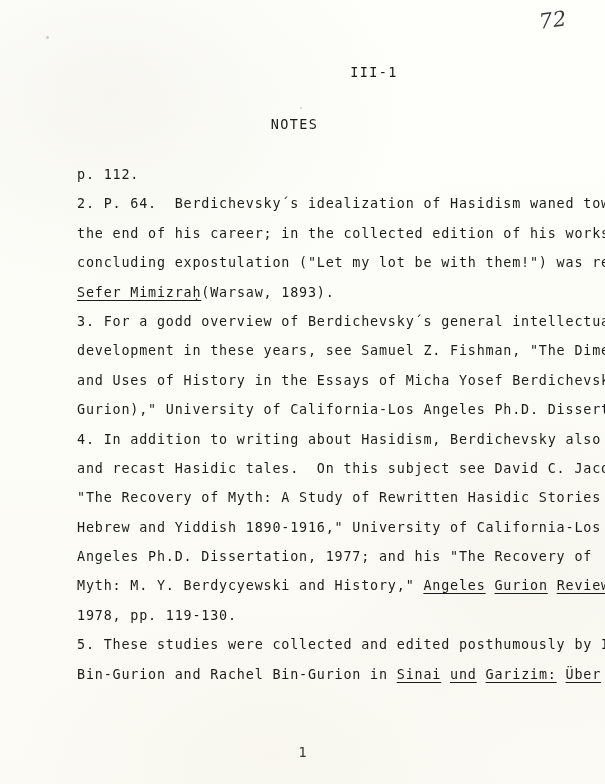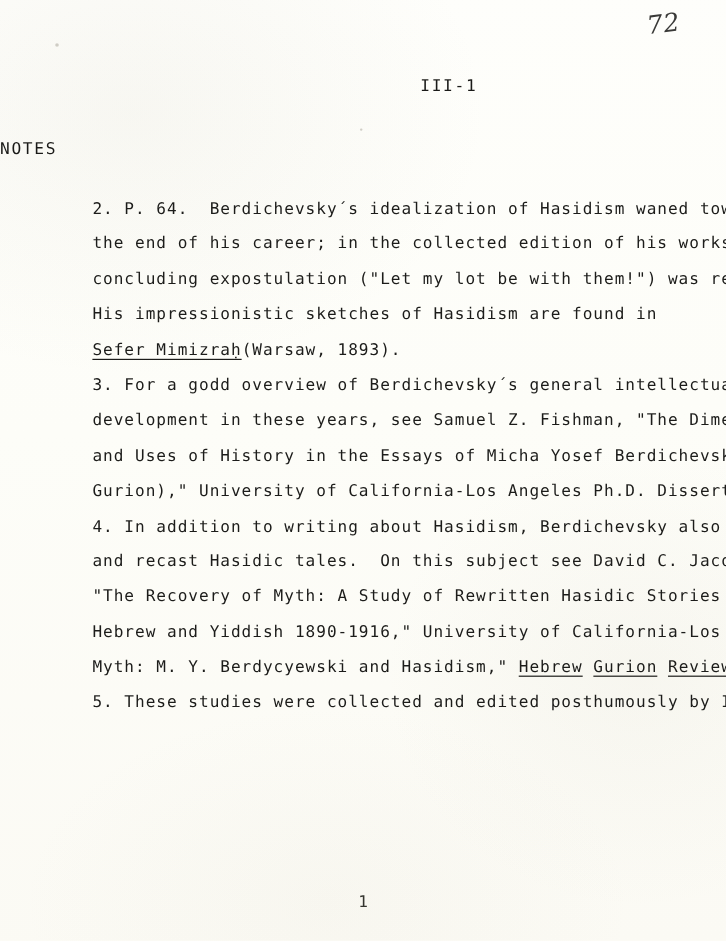--- a/index.html
+++ b/index.html
@@ -68,21 +68,21 @@
     padding-left: 160px;
     font-size: 13.5px;
     letter-spacing: 1.4px;
   }
 
   .notes-title {
     position: absolute;
     top: 116px;
     left: 0;
     right: 0;
-    text-align: left;
+    text-align: center;
     padding-right: 16px;
     font-size: 13.5px;
     letter-spacing: 1.4px;
   }
 
   .body-block {
     position: absolute;
     top: 160px;
     left: 77px;
     right: 28px;
@@ -124,33 +124,36 @@
   <div class="scan-fleck fleck-a"></div>
   <div class="scan-fleck fleck-b"></div>
 
   <div class="folio-handwritten">72</div>
 
   <div class="chapter-header">III-1</div>
 
   <div class="notes-title">NOTES</div>
 
   <div class="body-block" id="notes-body">
+      <div class="tline"><span>p. 112.</span></div>
       <div class="tline"><span>2. P. 64.  Berdichevsky´s idealization of Hasidism waned toward</span></div>
       <div class="tline"><span>the end of his career; in the collected edition of his works this</span></div>
       <div class="tline"><span>concluding expostulation ("Let my lot be with them!") was removed.</span></div>
-      <div class="tline"><span>His impressionistic sketches of Hasidism are found in</span></div>
       <div class="tline"><span class="u">Sefer Mimizraḥ</span><span>(Warsaw, 1893).</span></div>
       <div class="tline"><span>3. For a godd overview of Berdichevsky´s general intellectual</span></div>
       <div class="tline"><span>development in these years, see Samuel Z. Fishman, "The Dimensions</span></div>
       <div class="tline"><span>and Uses of History in the Essays of Micha Yosef Berdichevsky (Bin</span></div>
       <div class="tline"><span>Gurion)," University of California-Los Angeles Ph.D. Dissertation,</span></div>
       <div class="tline"><span>4. In addition to writing about Hasidism, Berdichevsky also retold</span></div>
       <div class="tline"><span>and recast Hasidic tales.  On this subject see David C. Jacobson,</span></div>
       <div class="tline"><span>"The Recovery of Myth: A Study of Rewritten Hasidic Stories in</span></div>
       <div class="tline"><span>Hebrew and Yiddish 1890-1916," University of California-Los</span></div>
-      <div class="tline"><span>Myth: M. Y. Berdycyewski and Hasidism," </span><span class="u">Hebrew</span><span> </span><span class="u">Gurion</span><span> </span><span class="u">Review</span></div>
+      <div class="tline"><span>Angeles Ph.D. Dissertation, 1977; and his "The Recovery of</span></div>
+      <div class="tline"><span>Myth: M. Y. Berdycyewski and History," </span><span class="u">Angeles</span><span> </span><span class="u">Gurion</span><span> </span><span class="u">Review</span></div>
+      <div class="tline"><span>1978, pp. 119-130.</span></div>
       <div class="tline"><span>5. These studies were collected and edited posthumously by Immanuel</span></div>
+      <div class="tline"><span>Bin-Gurion and Rachel Bin-Gurion in </span><span class="u">Sinai</span><span> </span><span class="u">und</span><span> </span><span class="u">Garizim:</span><span> </span><span class="u">Über</span><span> </span></div>
       <div class="tline"></div>
     </div>
 
   <div class="page-number">1</div>
 
 </div>
 
 </body></html>

